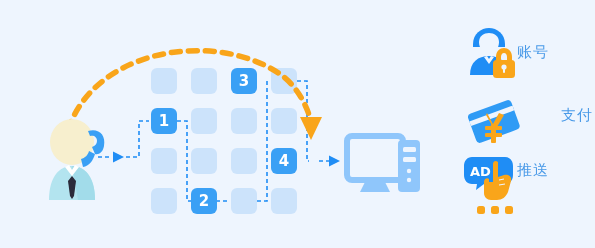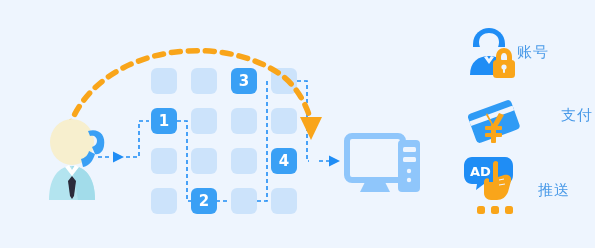--- a/index.html
+++ b/index.html
@@ -28,21 +28,21 @@
     position: absolute;
     font-family: "DejaVu Sans", "Liberation Sans", sans-serif;
     font-size: 15px;
     letter-spacing: 1px;
     color: #4a9ae8;
     white-space: nowrap;
     line-height: 1;
   }
   #label-account { left: 517px; top: 45px; }
   #label-payment { left: 517px; top: 108px; margin-left: 44px; }
-  #label-push    { left: 538px; top: 163px; margin-top: 20px; }
+  #label-push    { left: 517px; top: 163px; }
   .tile-num {
     position: absolute;
     font-family: "DejaVu Sans", "Liberation Sans", sans-serif;
     font-size: 15px;
     font-weight: bold;
     color: #ffffff;
     line-height: 1;
     text-align: center;
     width: 26px;
   }

